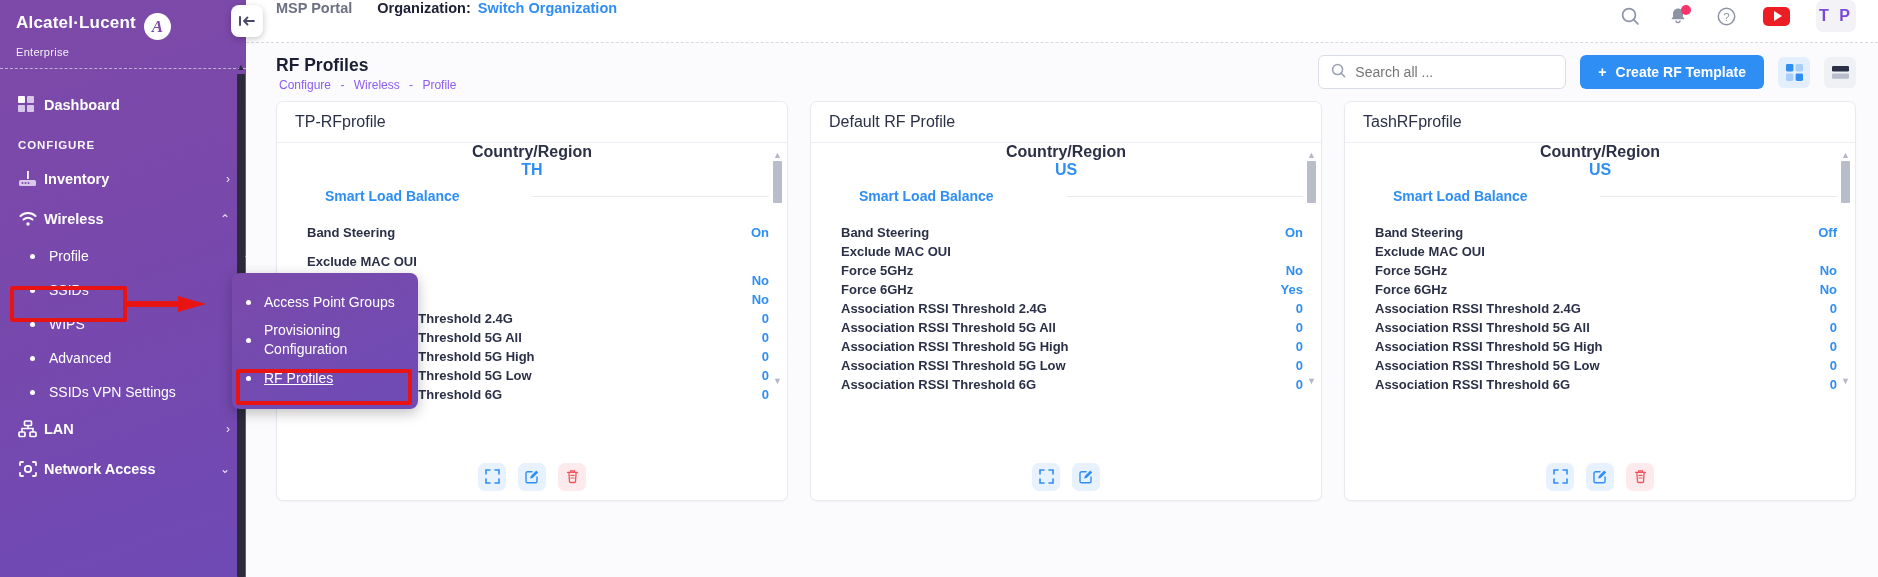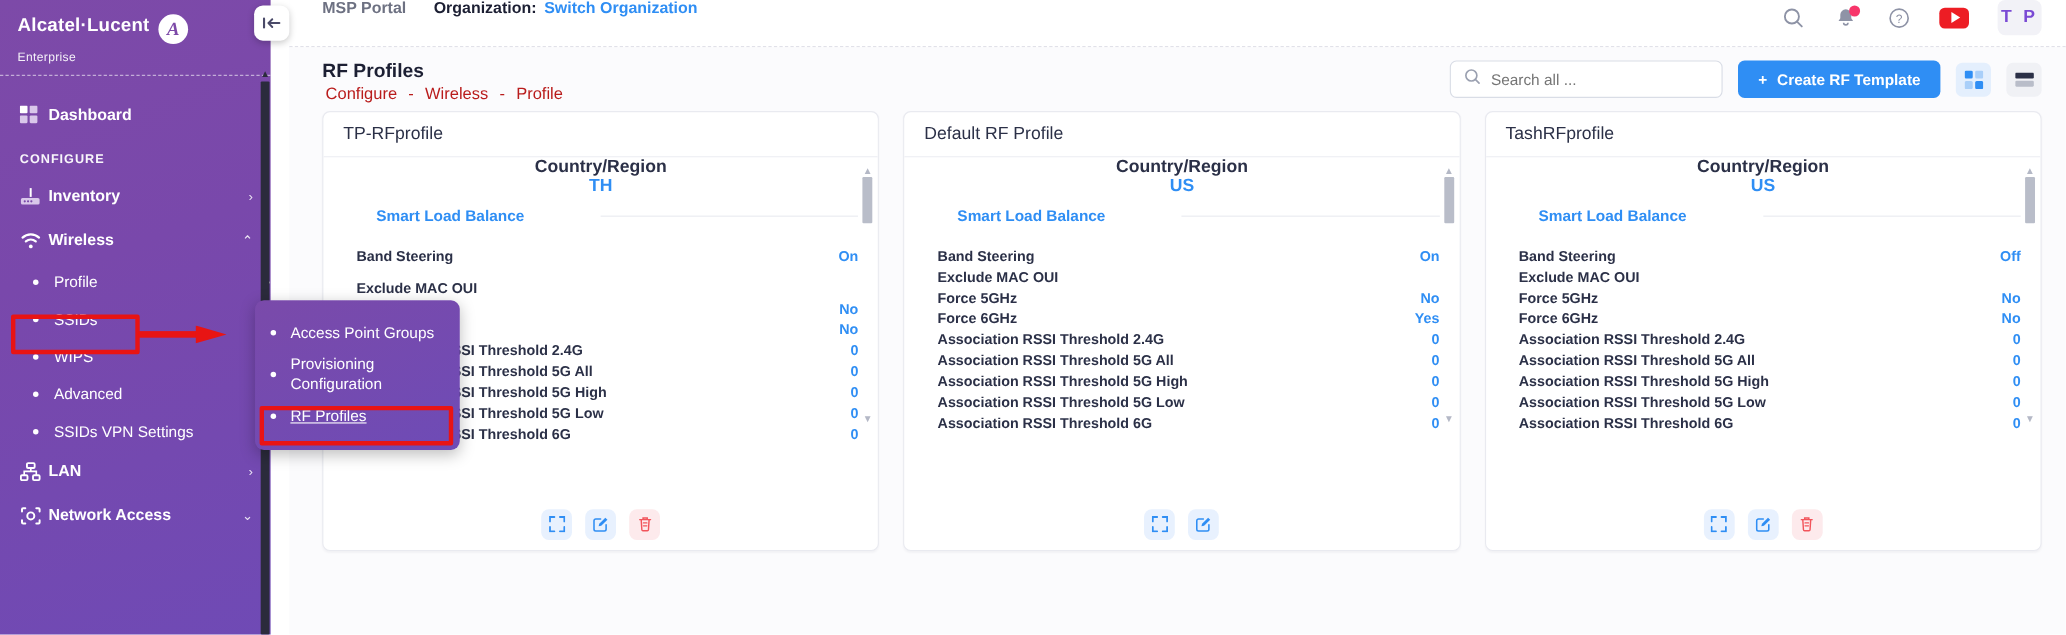--- a/index.html
+++ b/index.html
@@ -3,21 +3,21 @@
 <meta charset="utf-8">
 <title>RF Profiles</title>
 <style>
   * { box-sizing: border-box; margin: 0; padding: 0; }
   html, body {
     width: 1878px; height: 577px;
     font-family: "Liberation Sans", sans-serif;
     background: #ffffff;
     overflow: hidden;
   }
-  .app { position: relative; width: 1878px; height: 577px; display: flex; gap: 17px; }
+  .app { position: relative; width: 1878px; height: 577px; display: flex; }
 
   
   .sidebar {
     width: 246px; height: 577px;
     background: linear-gradient(160deg, #7d4aa8 0%, #7948ab 40%, #6f4ab5 100%);
     position: relative; flex: 0 0 246px;
     color: #fff;
     overflow: hidden;
   }
   .brand { padding: 14px 0 0 16px; height: 62px; display: flex; align-items: flex-start; }
@@ -133,21 +133,21 @@
     display:flex;align-items:center;justify-content:center;
     color:#7a4ad4; font-size:16px; font-weight:600; letter-spacing: 3px; cursor:pointer;
   }
 
   .pagehead {
     height: 58px; display: flex; align-items: center; padding: 0 22px 0 30px;
     background: #fbfbfd;
   }
   .ph-left { padding-top: 2px; }
   .ph-title { font-size: 17.5px; font-weight: 700; color: #1c1f33; line-height: 22px; }
-  .ph-crumb { font-size: 15px; color: #b91c1c; margin-top: 2px; }
+  .ph-crumb { font-size: 12px; color: #8b5cf6; margin-top: 2px; }
   .ph-crumb span { margin: 0 3px; }
   .ph-right { margin-left: auto; display: flex; align-items: center; gap: 14px; padding-left: 18px; }
   .searchbox {
     width: 248px; height: 34px; border: 1px solid #d9dde6; border-radius: 6px;
     background: #fff; display: flex; align-items: center; padding: 0 12px; gap: 9px;
   }
   .searchbox input {
     border: 0; outline: 0; font-size: 14px; color: #9aa0b0; width: 100%;
     font-family: "Liberation Sans", sans-serif; background: transparent;
   }

